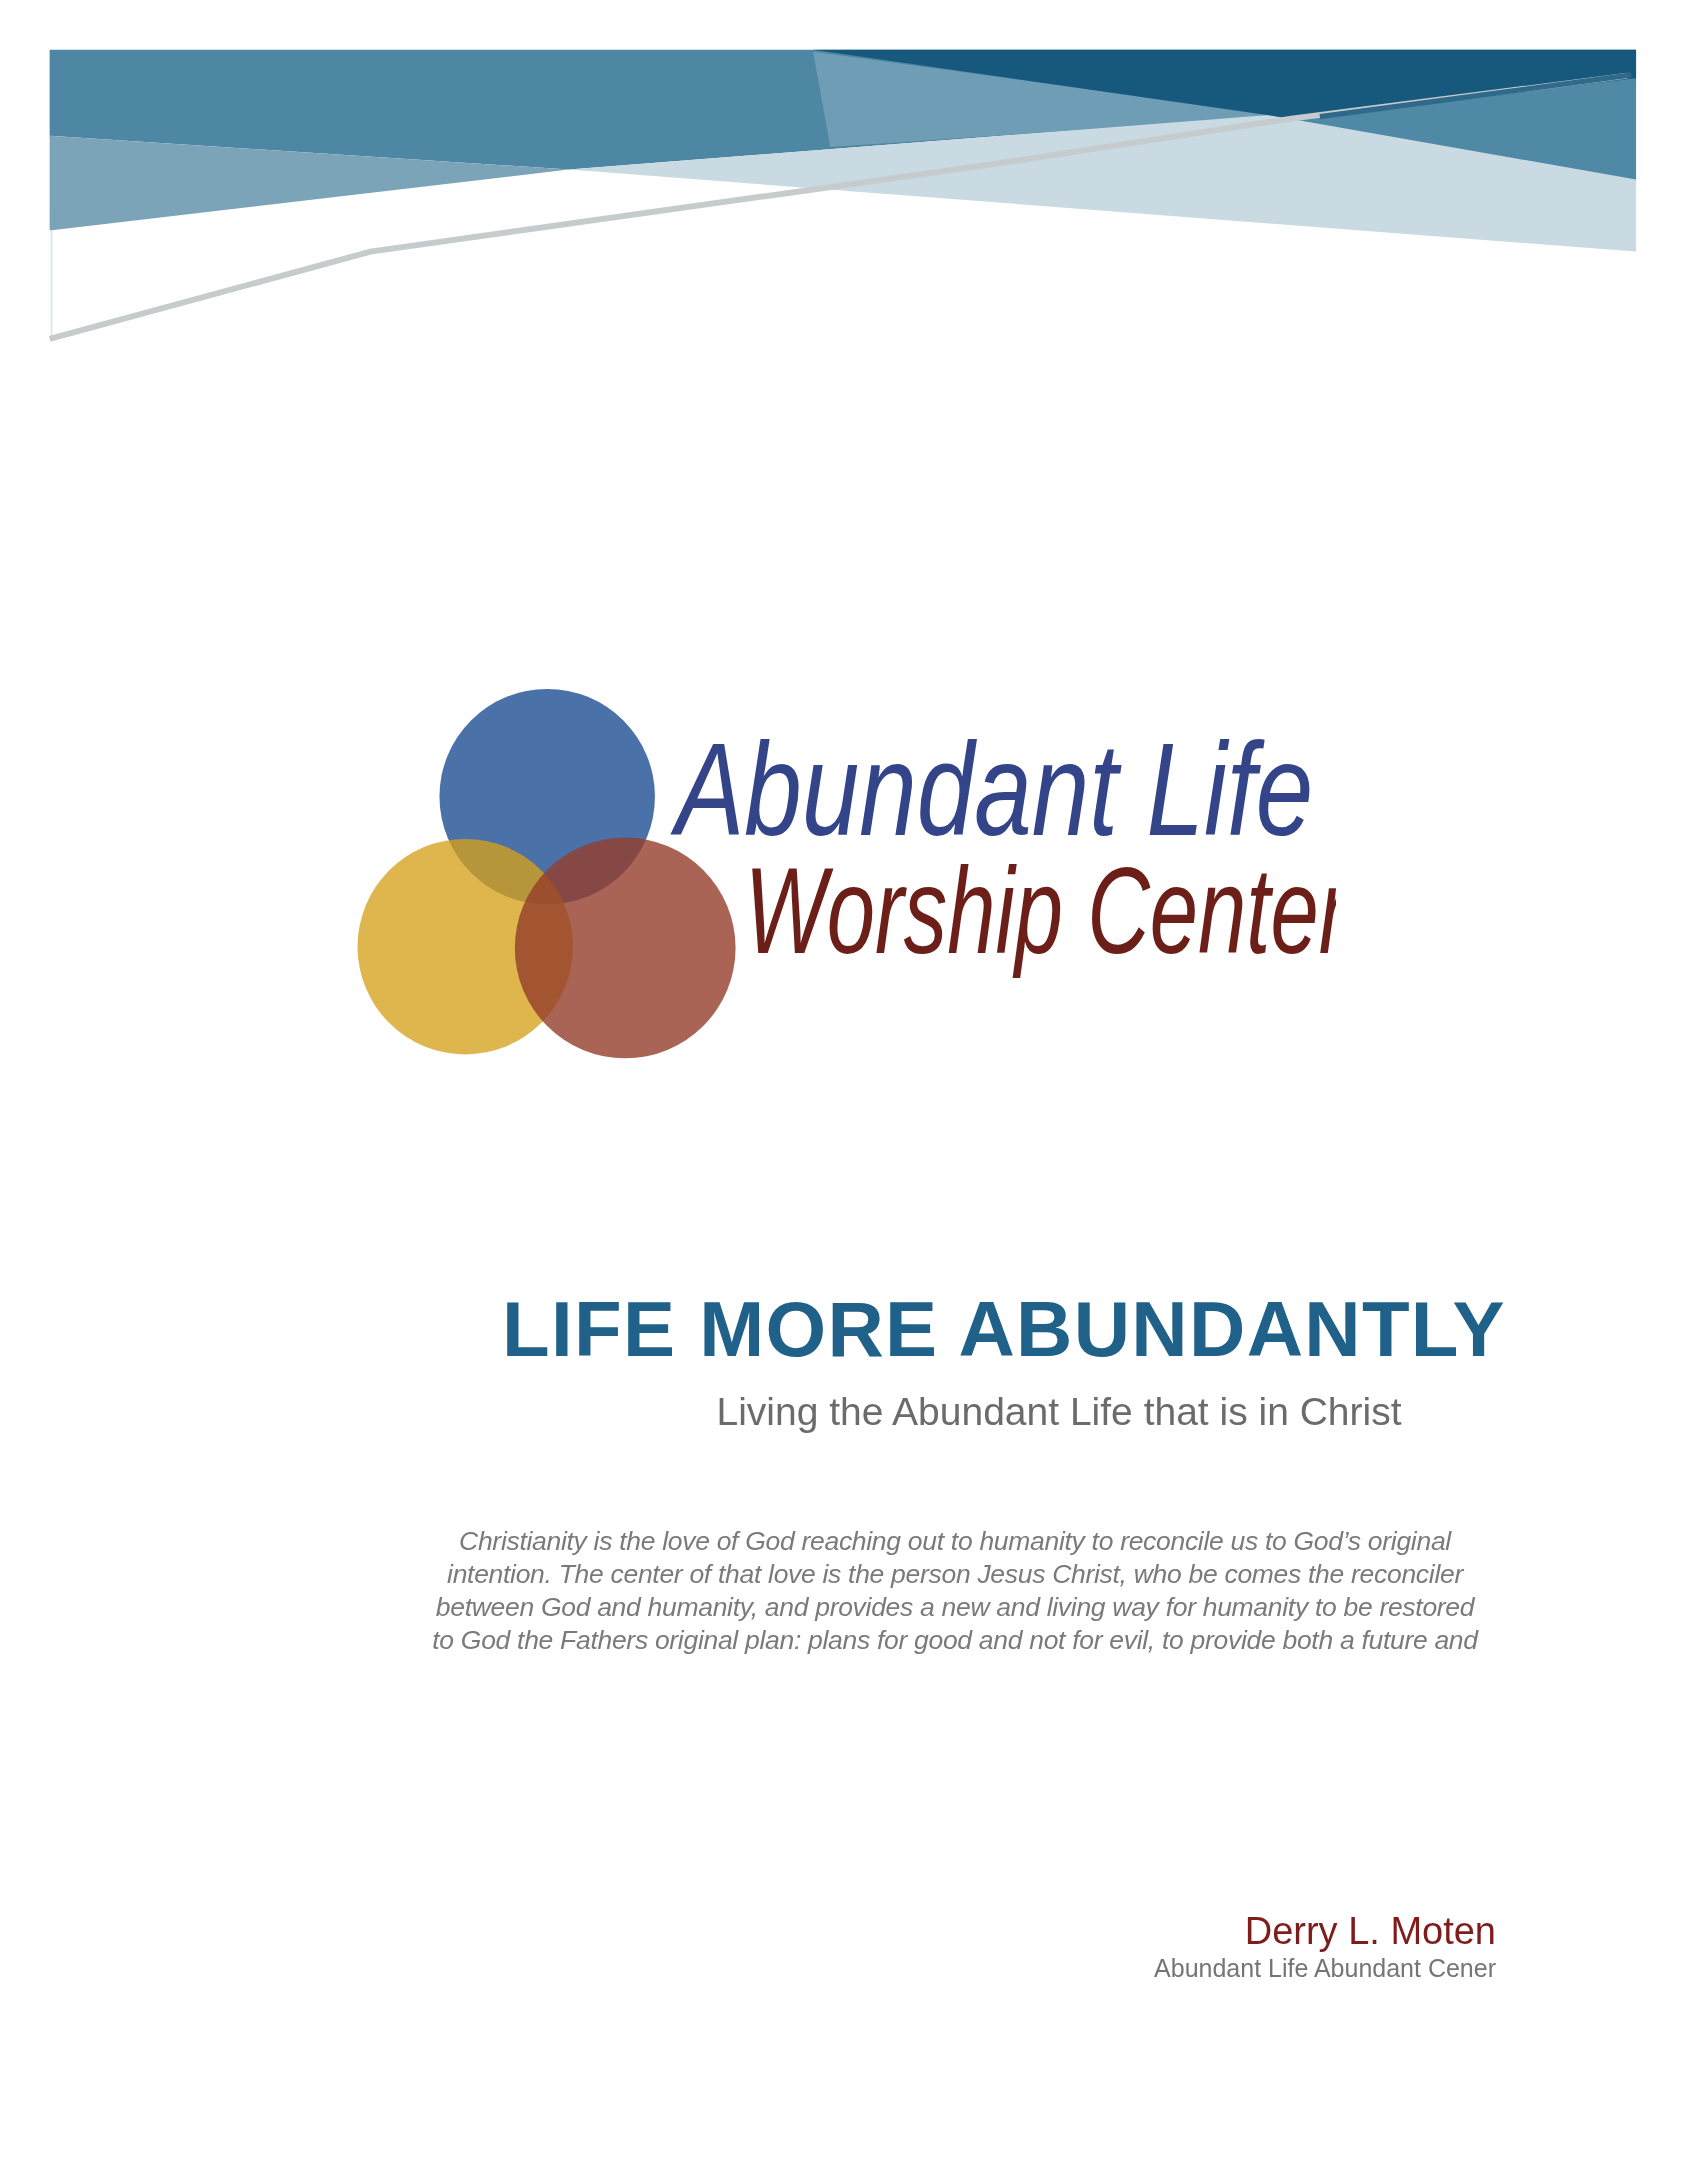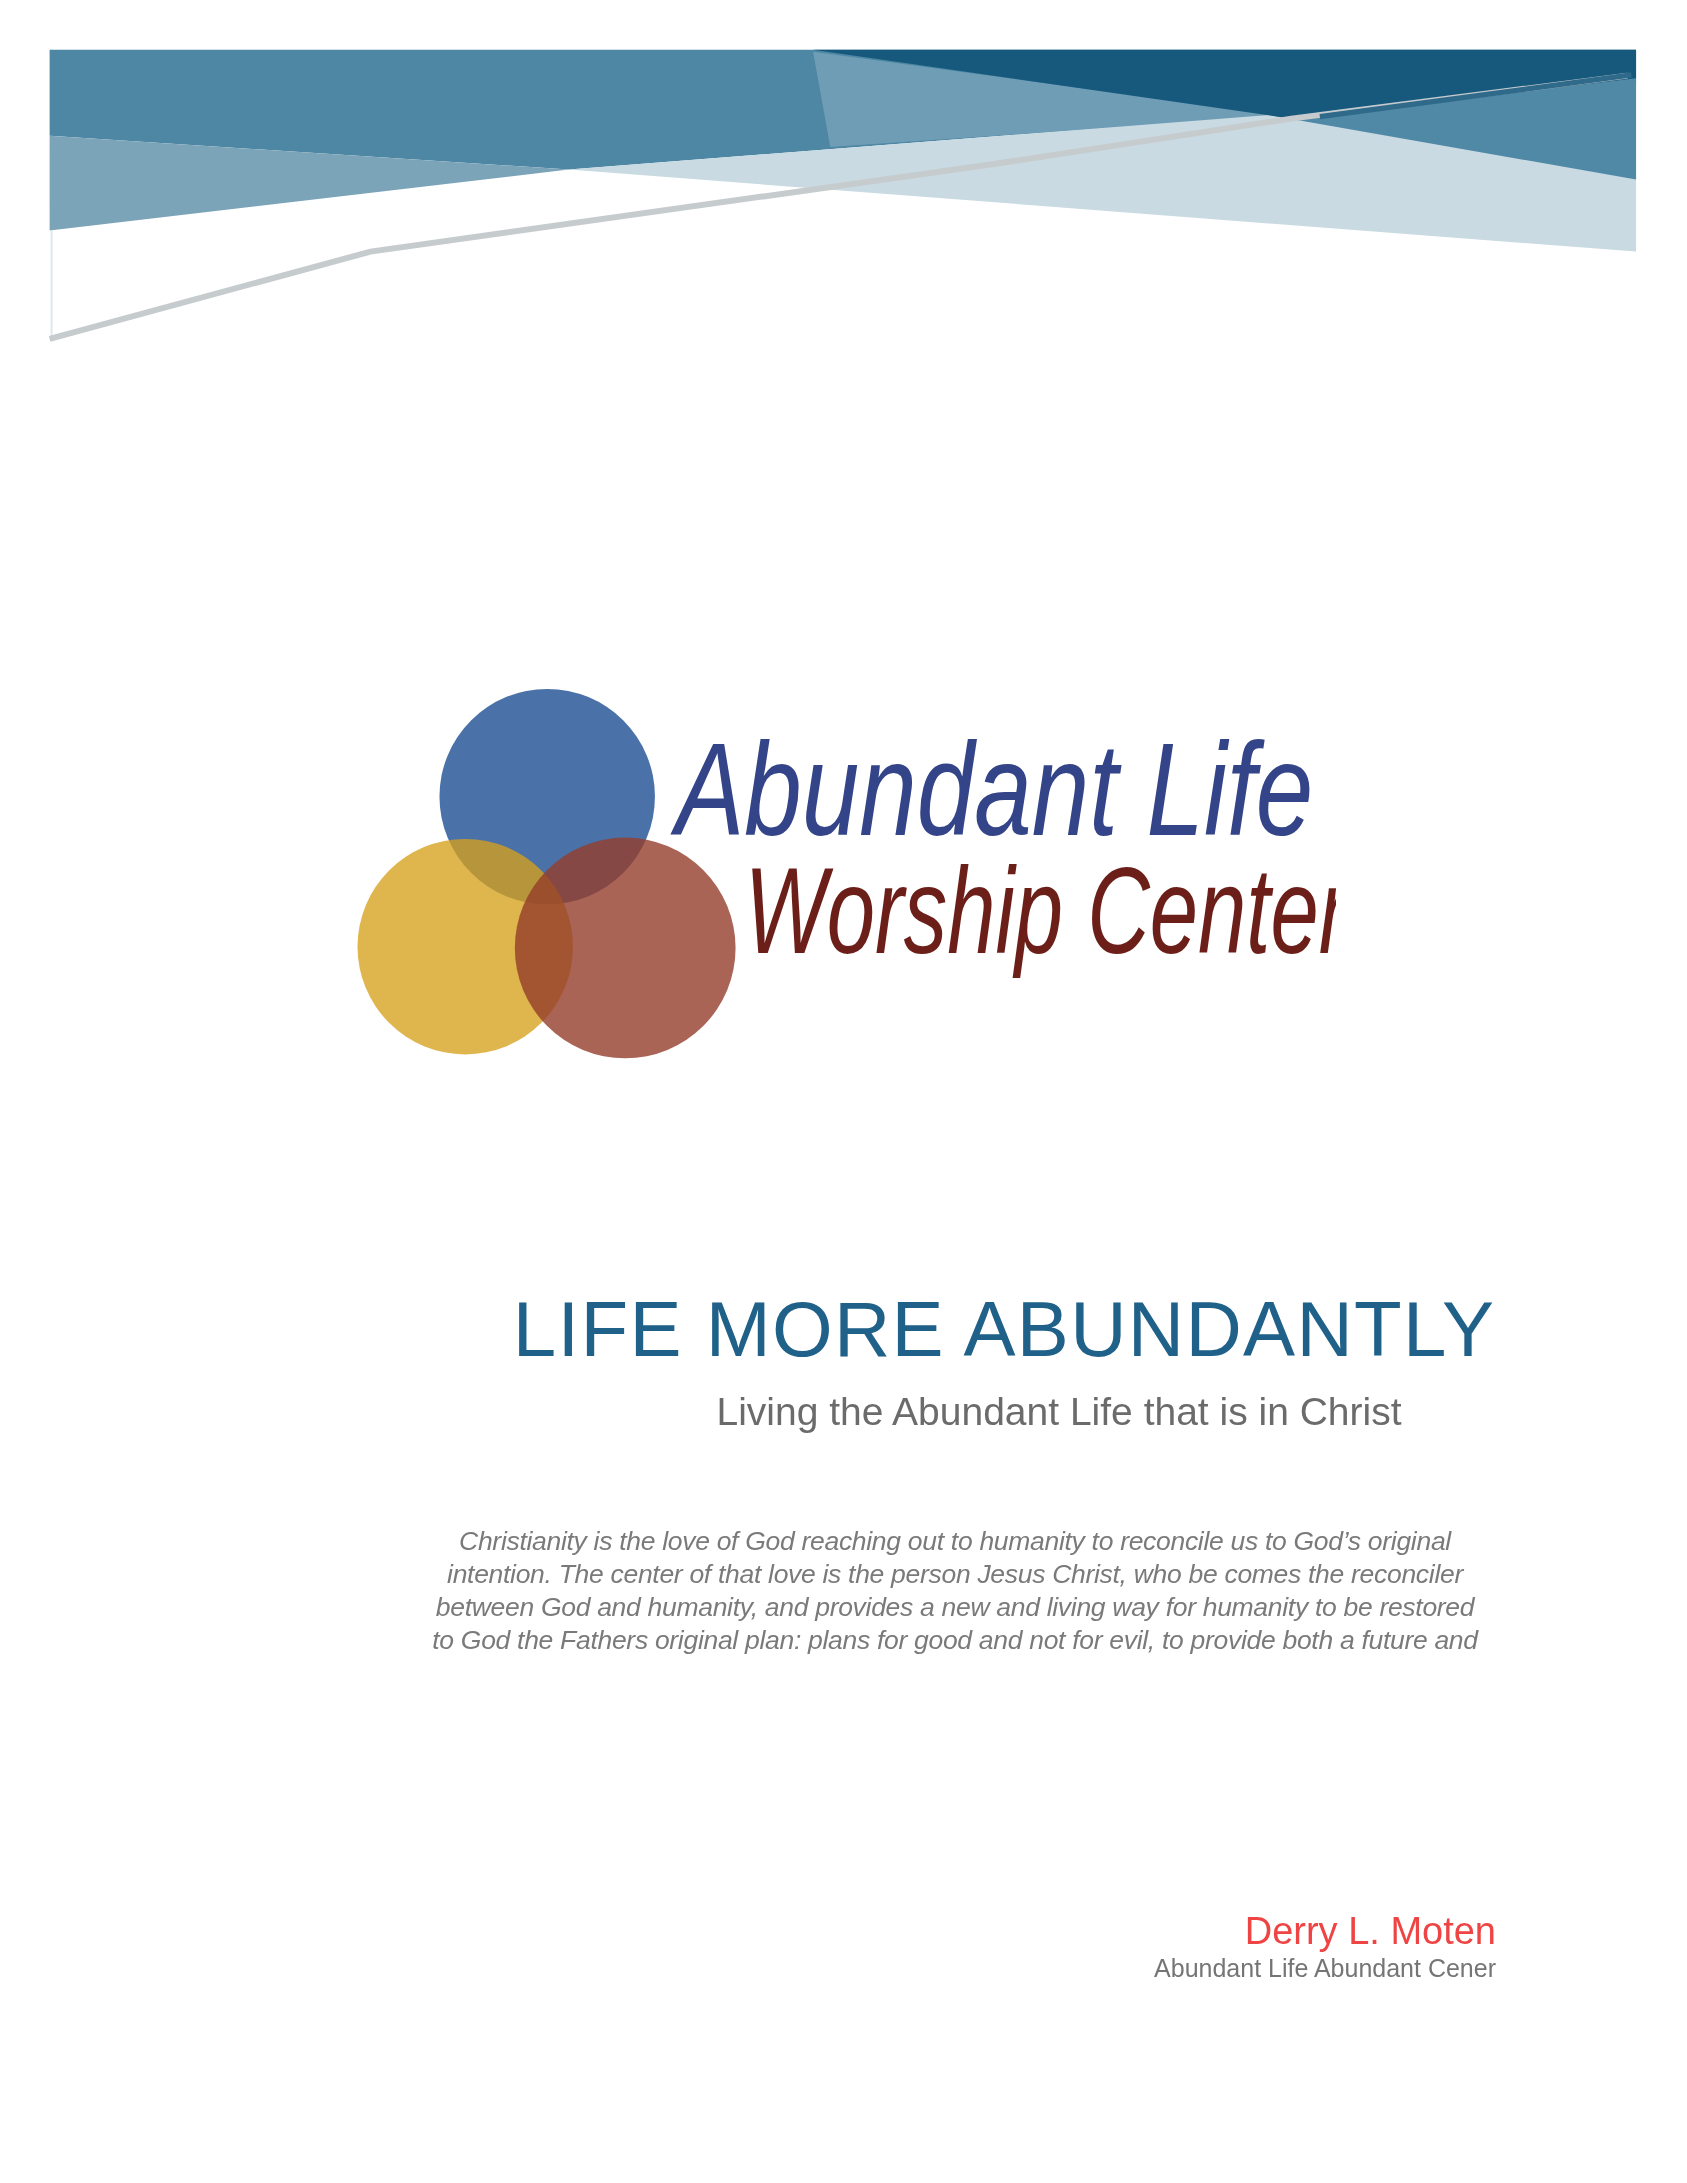--- a/index.html
+++ b/index.html
@@ -33,21 +33,21 @@
   }
   .doc-title {
     position: absolute;
     left: 1004px;
     top: 1290px;
     transform: translateX(-50%);
     white-space: nowrap;
     font-size: 78px;
     line-height: 1;
     letter-spacing: 1.3px;
-    font-weight: 400;
+    font-weight: 700;
   }
   .doc-subtitle {
     position: absolute;
     left: 1059px;
     top: 1391px;
     transform: translateX(-50%);
     white-space: nowrap;
     font-size: 39px;
     line-height: 1.1;
     font-weight: 400;
@@ -112,17 +112,17 @@
 
   <div class="doc-subtitle" style="color:#6b6b6b;">Living the Abundant Life that is in Christ</div>
 
   <div class="doc-paragraph" style="color:#7a7a7a;">
     <div class="para-line">Christianity is the love of God reaching out to humanity to reconcile us to God’s original</div>
     <div class="para-line">intention. The center of that love is the person Jesus Christ, who be comes the reconciler</div>
     <div class="para-line">between God and humanity, and provides a new and living way for humanity to be restored</div>
     <div class="para-line">to God the Fathers original plan: plans for good and not for evil, to provide both a future and</div>
   </div>
 
-  <div class="author-name" style="color:#ef4444;">Derry L. Moten</div>
+  <div class="author-name" style="color:#7f1d1d;">Derry L. Moten</div>
   <div class="author-org" style="color:#757575;">Abundant Life Abundant Cener</div>
 
 </div>
 
 
 </body></html>

